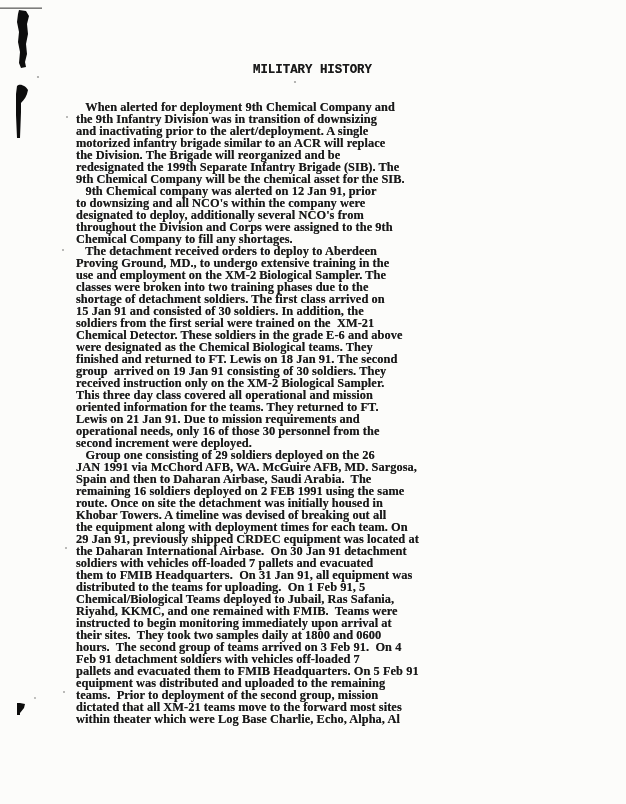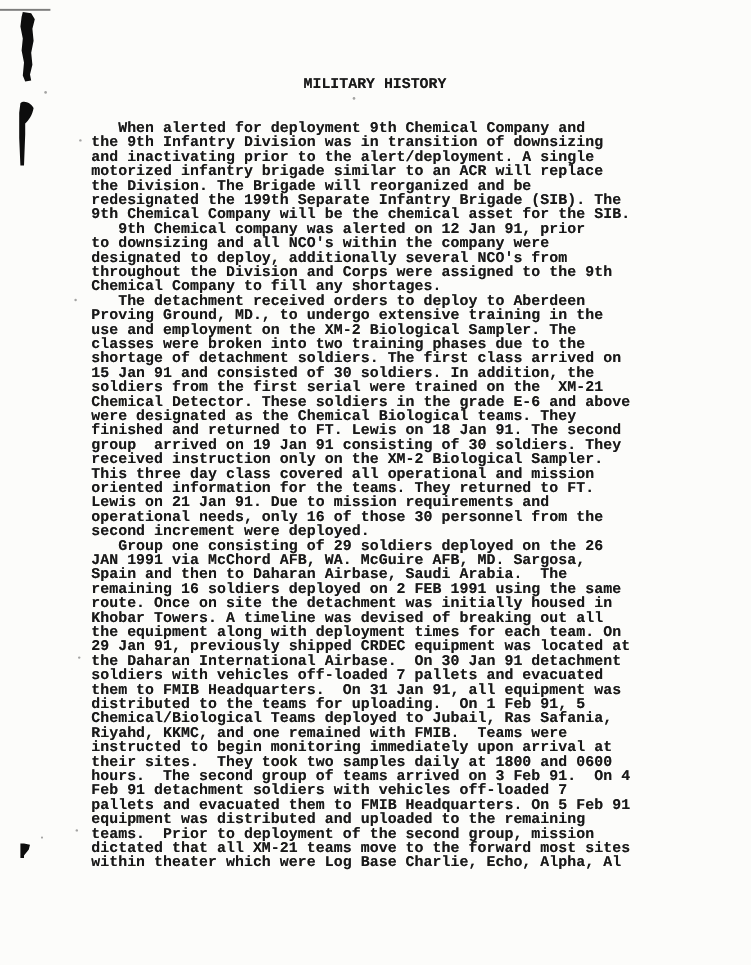--- a/index.html
+++ b/index.html
@@ -25,21 +25,21 @@
     font-size: 12.4px;
     font-weight: 700;
     line-height: 13px;
     color: var(--text);
     text-shadow: 0 0 0.5px rgba(15,15,15,0.65);
     white-space: pre;
   }
   .doc-body {
     position: absolute;
     left: 76px; top: 101px;
-    font-family: Liberation Mono, monospace;
+    font-family: Liberation Serif, serif;
     font-size: 12.4px;
     font-weight: 700;
     line-height: 12px;
     color: var(--text);
     text-shadow: 0 0 0.5px rgba(15,15,15,0.6);
     white-space: pre;
     letter-spacing: 0.05px;
   }
   .artifacts {
     position: absolute;

